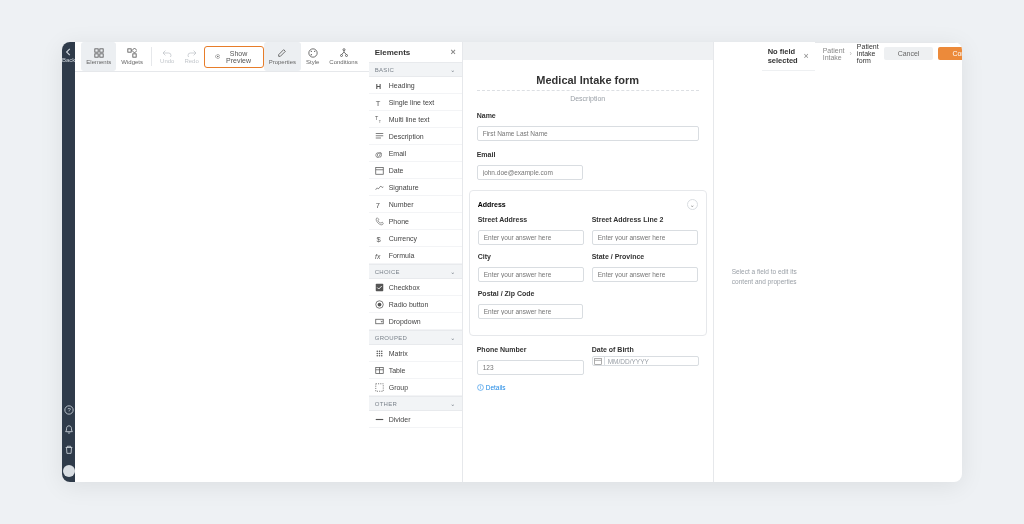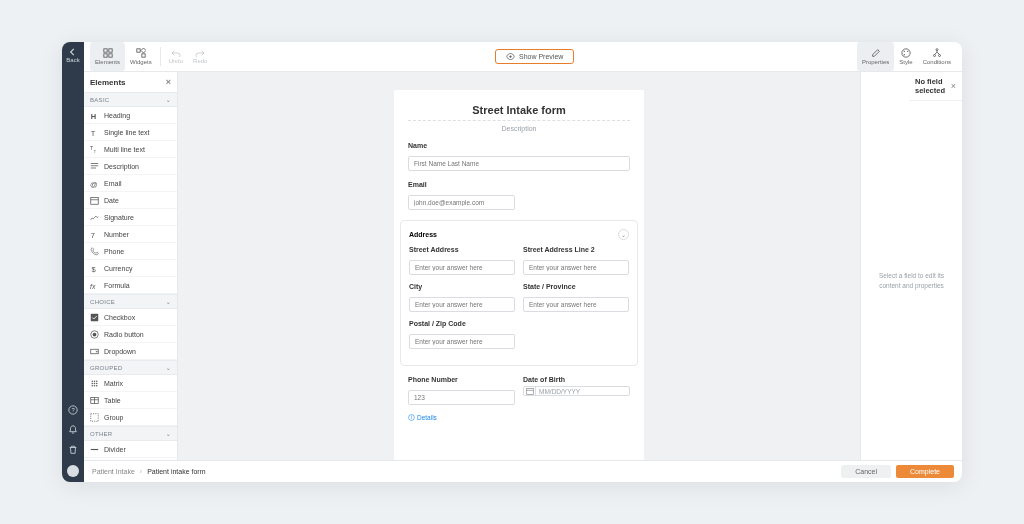--- a/index.html
+++ b/index.html
@@ -7,21 +7,21 @@
 .app-frame { width: 900px; height: 440px; background: #fff; border-radius: 8px; box-shadow: 0 4px 24px rgba(0,0,0,0.08); display: flex; overflow: hidden; }
 
 
 .rail { width: 22px; background: #2f3b4a; display: flex; flex-direction: column; align-items: center; color: #cfd6dd; }
 .rail .back { padding: 6px 0; text-align: center; font-size: 6px; line-height: 1.1; cursor: pointer; }
 .rail .back svg { display: block; margin: 0 auto 1px; }
 .rail .spacer { flex: 1; }
 .rail .ricon { padding: 5px 0; display: flex; justify-content: center; }
 .rail .avatar { width: 12px; height: 12px; border-radius: 50%; background: #d9dee3; margin: 5px auto; }
 
-.main { flex: 1; display: flex; flex-direction: column; }
+.main { flex: 1; display: flex; flex-direction: row; }
 
 
 .toolbar { height: 30px; border-bottom: 1px solid #e6e8eb; display: flex; align-items: stretch; padding: 0 6px; }
 .tbtn { display: flex; flex-direction: column; align-items: center; justify-content: center; font-size: 6px; color: #666; padding: 0 5px; cursor: pointer; gap: 1px; }
 .tbtn.active { background: #eceff2; border-radius: 3px; }
 .tbtn.disabled { color: #c3c7cc; cursor: default; }
 .tdiv { width: 1px; background: #e6e8eb; margin: 5px 3px; }
 .tcenter { flex: 1; display: flex; align-items: center; justify-content: center; }
 .preview-btn { border: 1px solid #e77d2a; color: #555; background: #fff; font-size: 7px; padding: 3px 10px; border-radius: 3px; display: flex; align-items: center; gap: 4px; cursor: pointer; }
 
@@ -355,21 +355,21 @@
                   <path d="M1 6h10" stroke="#555" stroke-width="1.5"></path>
                 </svg>
               </span>
               <span>Divider</span>
             </div>
         </div>
       </div>
 
       <div class="canvas">
         <div class="form-card">
-          <div class="form-title">Street Intake form</div>
+          <div class="form-title">Medical Intake form</div>
           <div class="form-desc">Description</div>
 
           <div class="fsec">
             <span class="flabel">Name</span>
             <input class="finput" placeholder="First Name Last Name" style="">
           </div>
 
           <div class="fsec">
             <span class="flabel">Email</span>
             <input class="finput half" placeholder="john.doe@example.com" style="">

